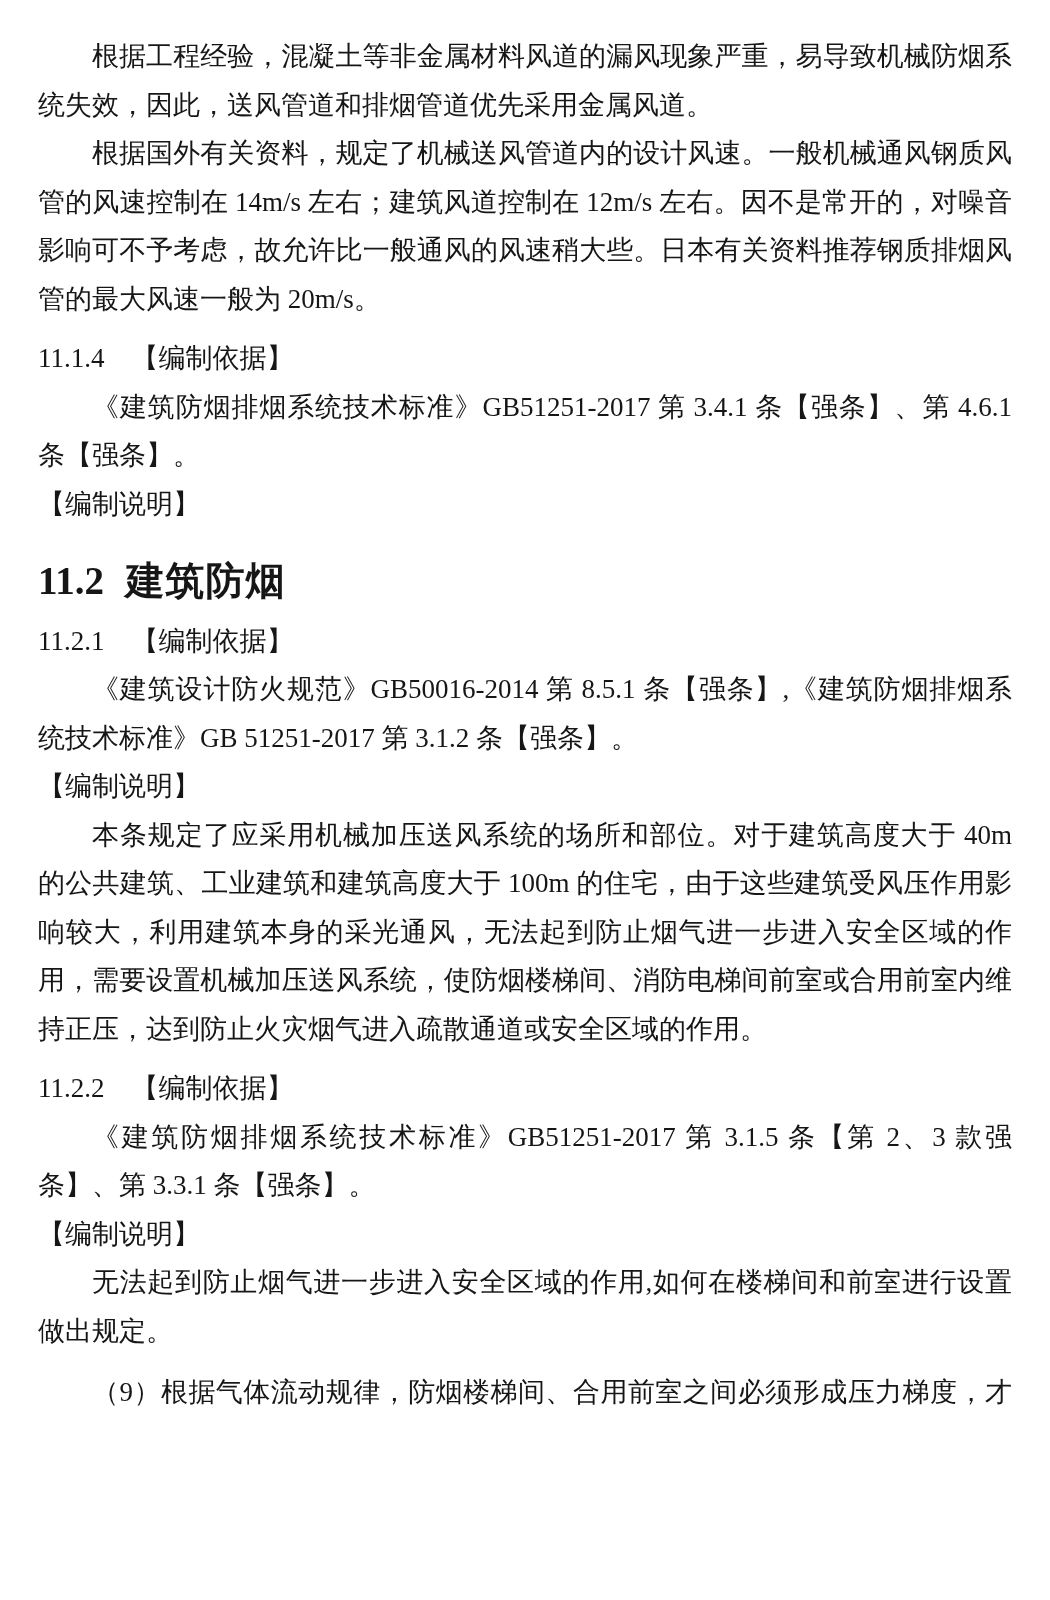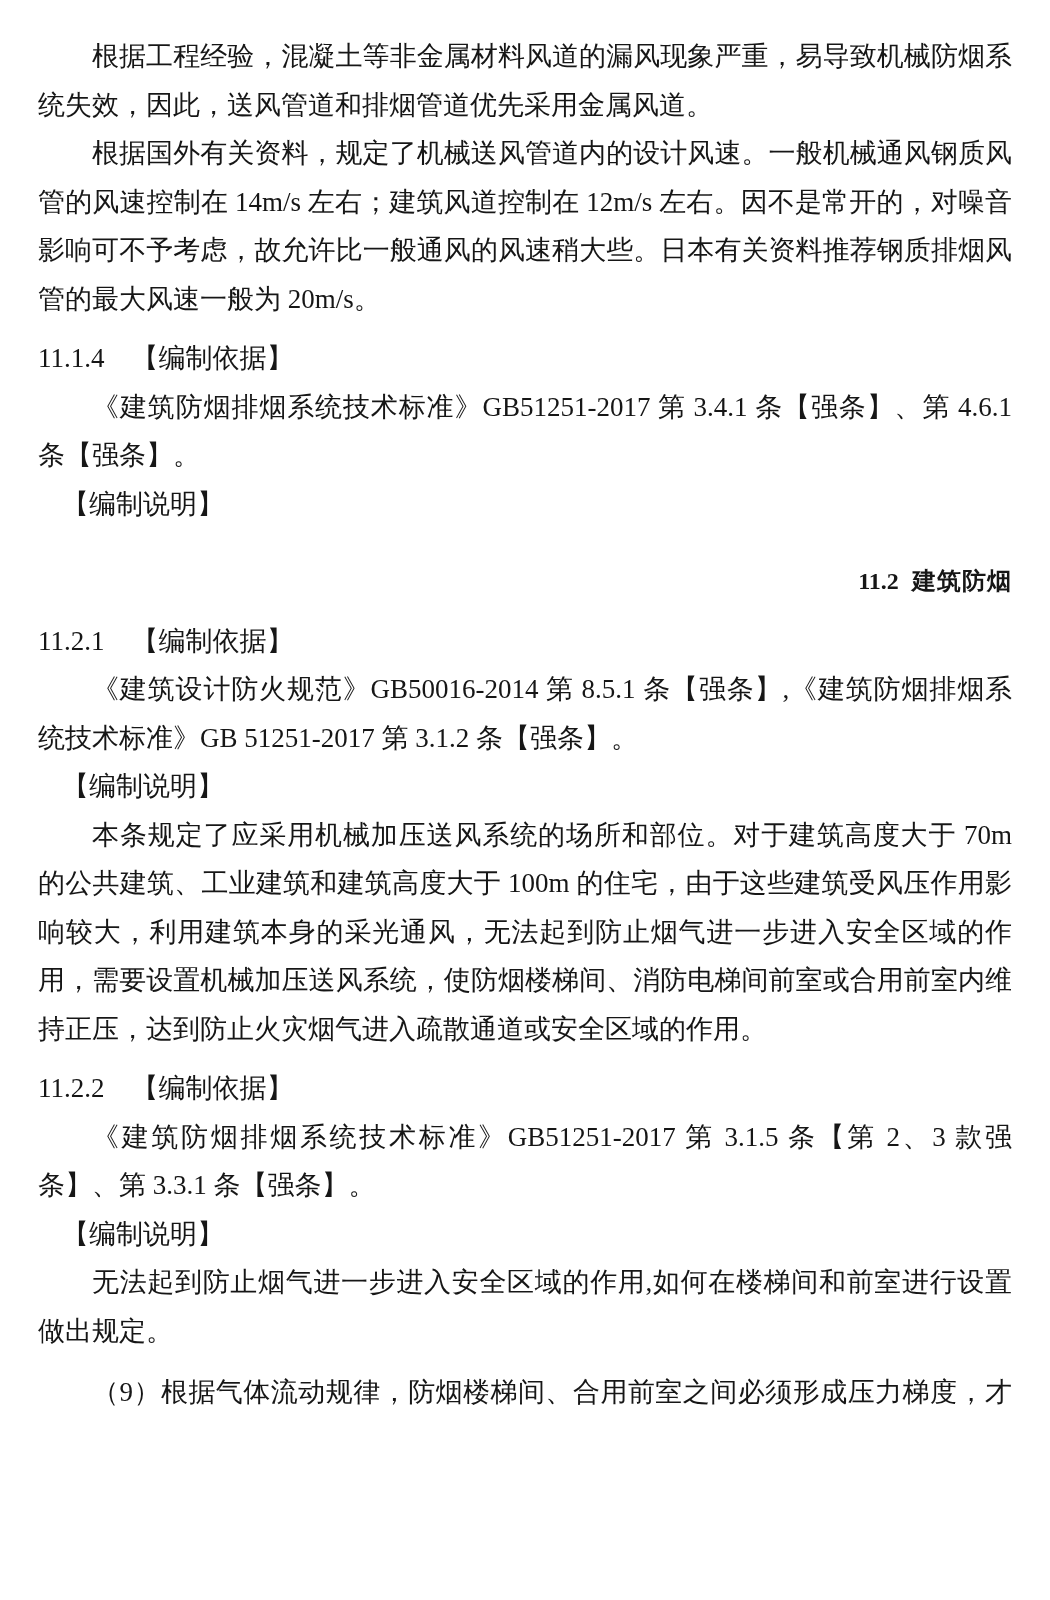--- a/index.html
+++ b/index.html
@@ -19,28 +19,28 @@
     right: 38px;
     top: 32px;
     font-size: 27px;
     line-height: 48.5px;
     text-align: justify;
   }
   .para {
     text-indent: 2em;
     text-align: justify;
   }
-  .label { text-indent: 0; margin-left: 24px; }
+  .label { text-indent: 0; }
   .label-num { text-indent: 0; margin-top: 11px; font-family: Liberation Serif, serif; }
   .heading-center {
-    text-align: right;
+    text-align: left;
     font-weight: bold;
     margin-top: 29px;
     margin-bottom: 10px;
-    font-size: 24px;
+    font-size: 39px;
   }
   .heading-center .h-num {
     font-family: "Liberation Serif", "DejaVu Serif", serif;
   }
   .heading-center .h-title {
     font-family: "Liberation Sans", "DejaVu Sans", sans-serif;
     margin-left: 0.55em;
     letter-spacing: 1px;
   }
   .para-item { margin-top: 13px; }
@@ -80,21 +80,21 @@
   <div class="content" id="doc">
       <div class="para ">根据工程经验，混凝土等非金属材料风道的漏风现象严重，易导致机械防烟系统失效，因此，送风管道和排烟管道优先采用金属风道。</div>
       <div class="para ">根据国外有关资料，规定了机械送风管道内的设计风速。一般机械通风钢质风管的风速控制在 14m/s 左右；建筑风道控制在 12m/s 左右。因不是常开的，对噪音影响可不予考虑，故允许比一般通风的风速稍大些。日本有关资料推荐钢质排烟风管的最大风速一般为 20m/s。</div>
       <div class="label-num">11.1.4　【编制依据】</div>
       <div class="para ">《建筑防烟排烟系统技术标准》GB51251-2017 第 3.4.1 条【强条】、第 4.6.1 条【强条】。</div>
       <div class="label">【编制说明】</div>
       <div class="heading-center"><span class="h-num">11.2</span><span class="h-title">建筑防烟</span></div>
       <div class="label-num">11.2.1　【编制依据】</div>
       <div class="para ">《建筑设计防火规范》GB50016-2014 第 8.5.1 条【强条】,《建筑防烟排烟系统技术标准》GB 51251-2017 第 3.1.2 条【强条】。</div>
       <div class="label">【编制说明】</div>
-      <div class="para ">本条规定了应采用机械加压送风系统的场所和部位。对于建筑高度大于 70m 的公共建筑、工业建筑和建筑高度大于 100m 的住宅，由于这些建筑受风压作用影响较大，利用建筑本身的采光通风，无法起到防止烟气进一步进入安全区域的作用，需要设置机械加压送风系统，使防烟楼梯间、消防电梯间前室或合用前室内维持正压，达到防止火灾烟气进入疏散通道或安全区域的作用。</div>
+      <div class="para ">本条规定了应采用机械加压送风系统的场所和部位。对于建筑高度大于 40m 的公共建筑、工业建筑和建筑高度大于 100m 的住宅，由于这些建筑受风压作用影响较大，利用建筑本身的采光通风，无法起到防止烟气进一步进入安全区域的作用，需要设置机械加压送风系统，使防烟楼梯间、消防电梯间前室或合用前室内维持正压，达到防止火灾烟气进入疏散通道或安全区域的作用。</div>
       <div class="label-num">11.2.2　【编制依据】</div>
       <div class="para ">《建筑防烟排烟系统技术标准》GB51251-2017 第 3.1.5 条【第 2、3 款强条】、第 3.3.1 条【强条】。</div>
       <div class="label">【编制说明】</div>
       <div class="para ">无法起到防止烟气进一步进入安全区域的作用,如何在楼梯间和前室进行设置做出规定。</div>
       <div class="para para-item">（9）根据气体流动规律，防烟楼梯间、合用前室之间必须形成压力梯度，才能有</div>
     </div>
 
   <div class="watermark">
     <span class="wm-icon">
       <svg width="62" height="50" viewBox="0 0 62 50">

